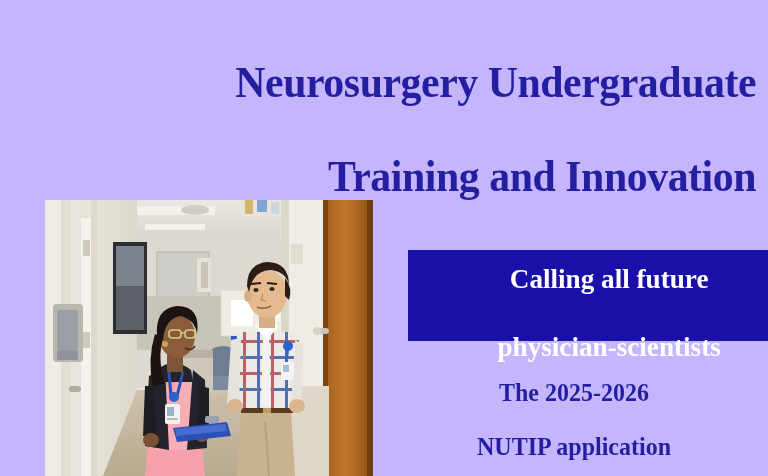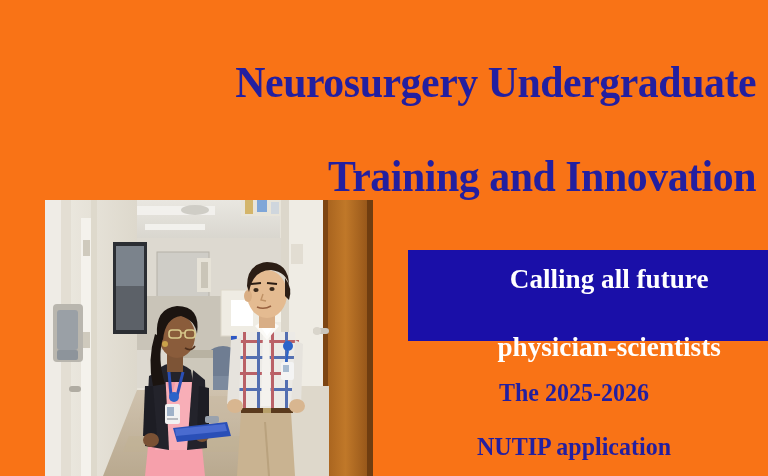--- a/index.html
+++ b/index.html
@@ -9,21 +9,21 @@
   body {
     width: 768px;
     height: 476px;
     overflow: hidden;
     font-family: "Liberation Serif", serif;
   }
   #poster {
     position: relative;
     width: 768px;
     height: 476px;
-    background: #f97316;
+    background: #c4b5fd;
     overflow: hidden;
   }
   
   #headline {
     position: absolute;
     left: 20px;
     top: 12px;
     width: 736px;
     text-align: right;
     color: #231fa0;

